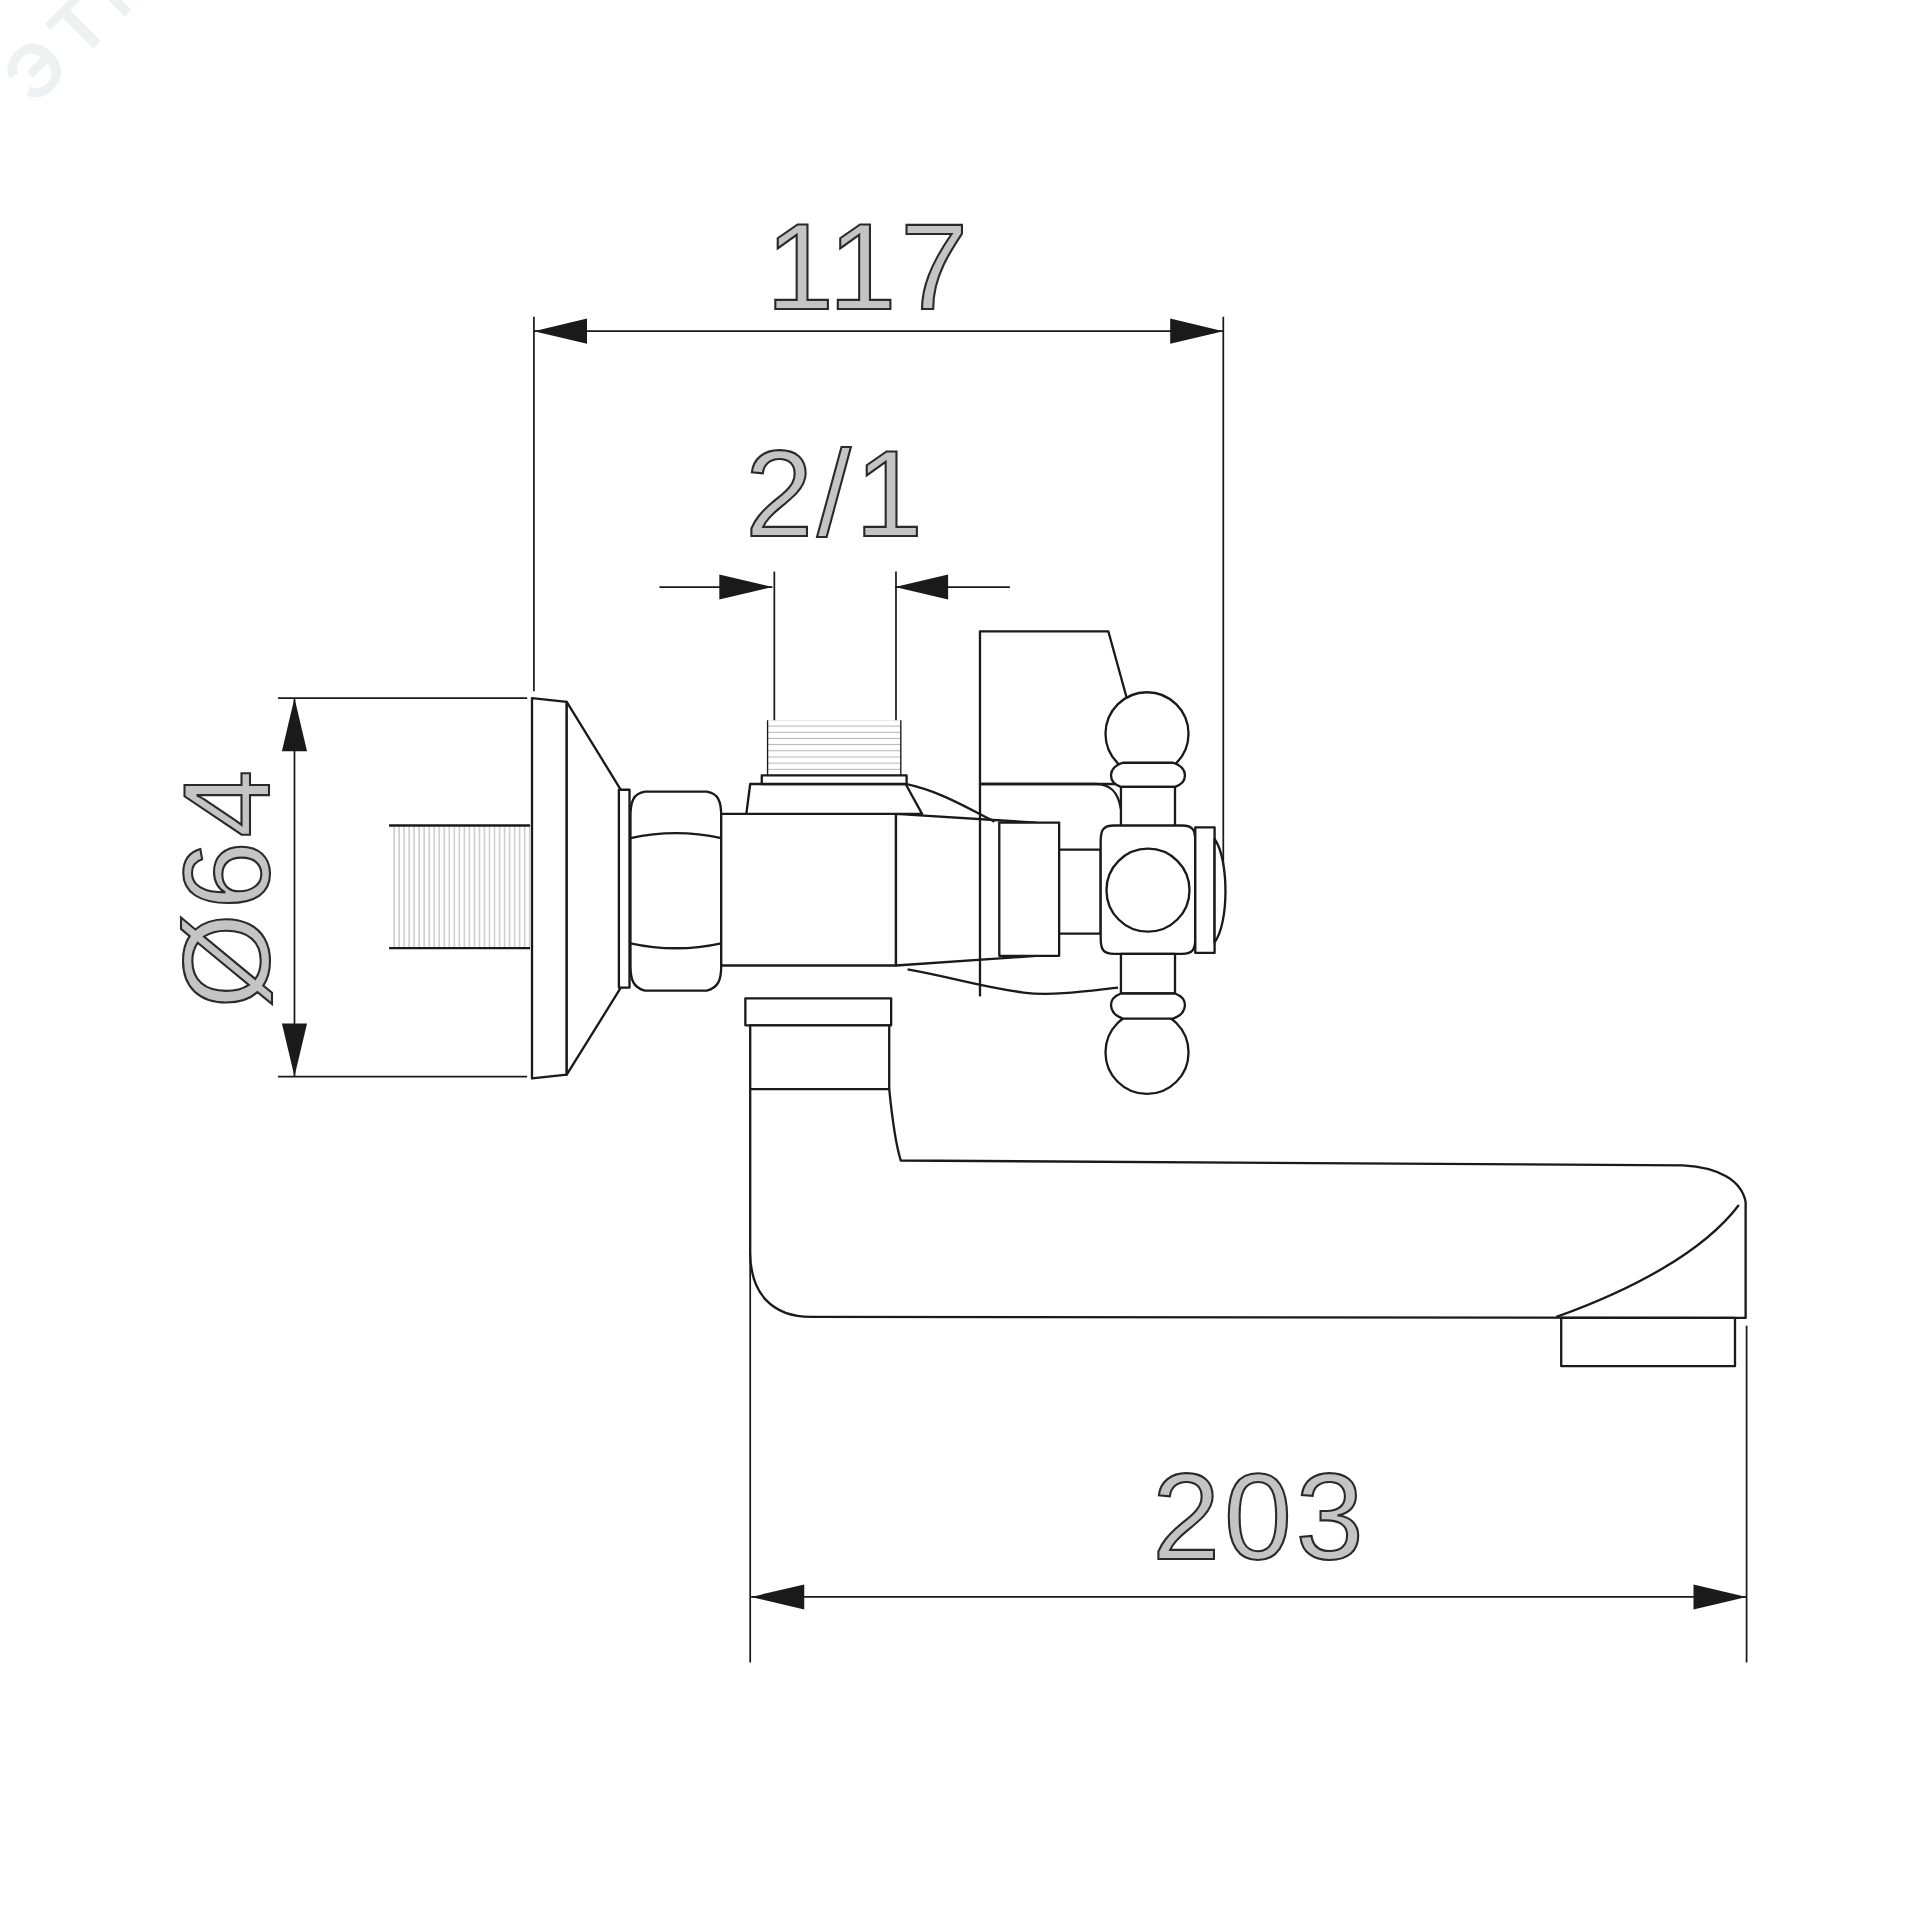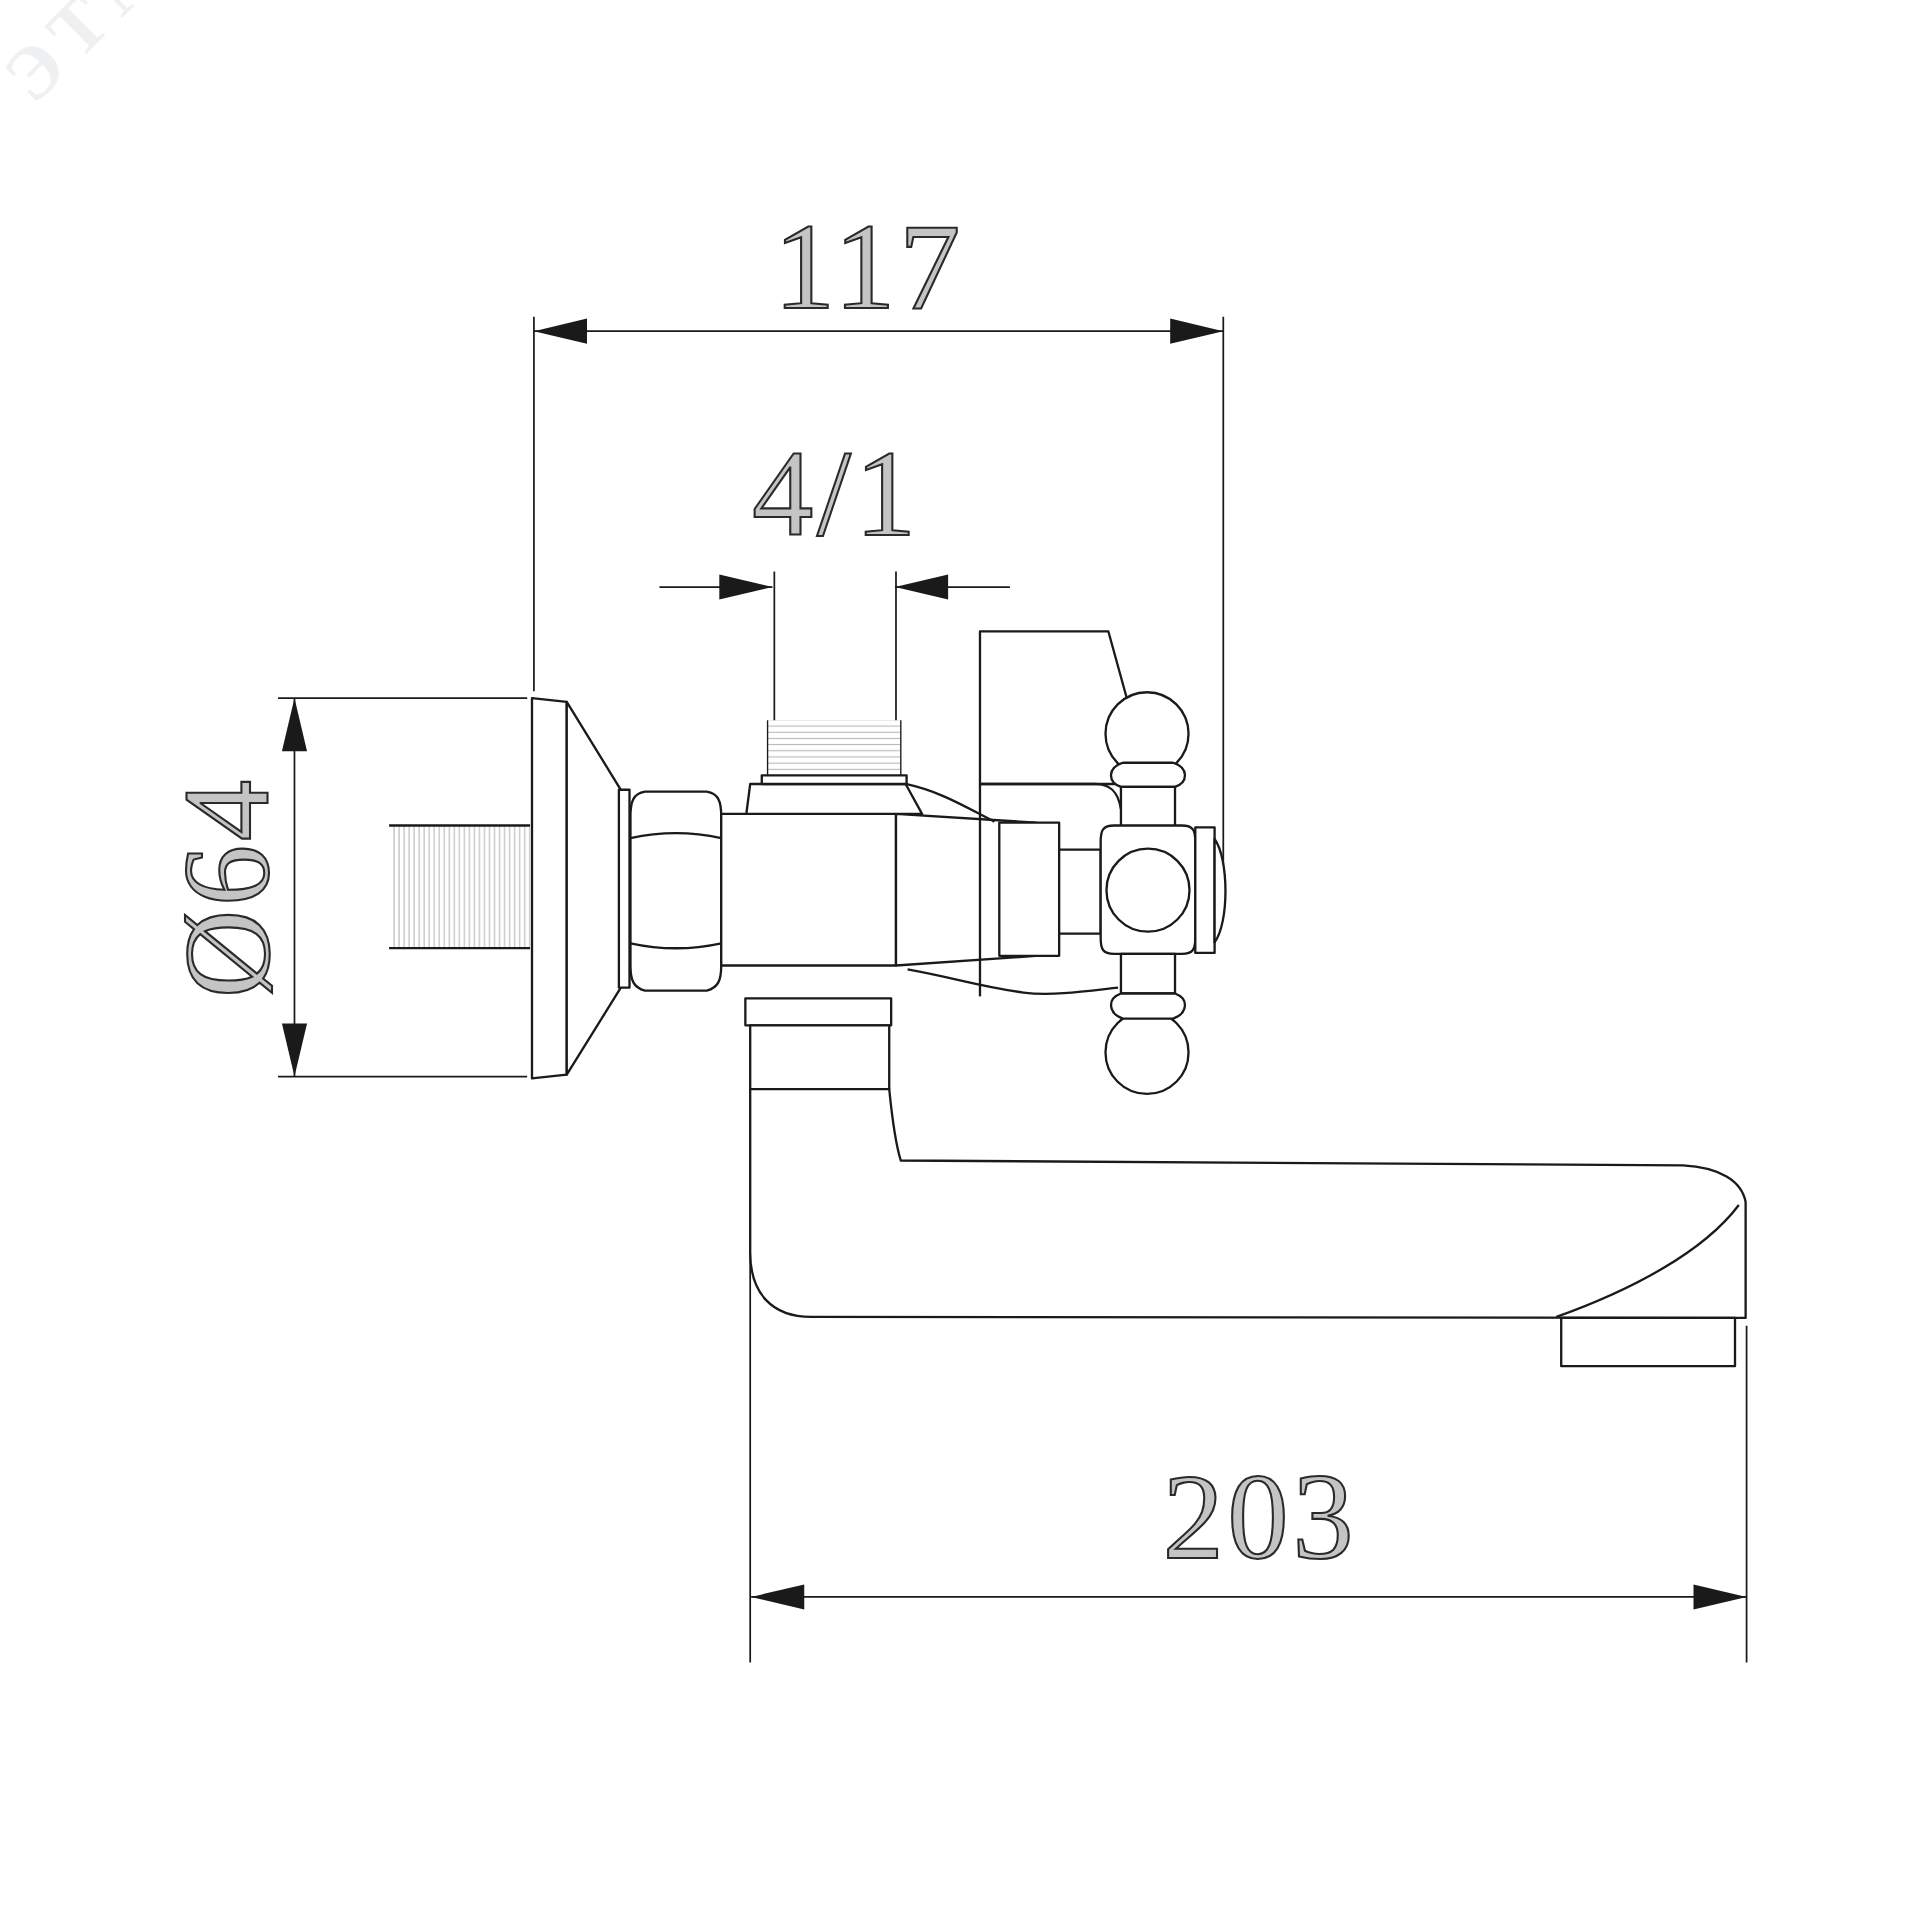--- a/index.html
+++ b/index.html
@@ -1,21 +1,21 @@
 <!DOCTYPE html>
 <html><head>
 <meta charset="utf-8">
 <style>
   html,body{margin:0;padding:0;background:#ffffff;}
   .canvas{
     position:relative;
     width:1931px;height:1931px;
     background:#ffffff;
     overflow:hidden;
-    font-family:Liberation Serif, serif;
+    font-family:Liberation Sans, sans-serif;
   }
   svg{position:absolute;left:0;top:0;}
   .dim-label{
     position:absolute;
     text-align:center;
     font-size:122px;
     line-height:1;
     letter-spacing:3.9px;
     color:rgba(42,42,42,0.28);
     -webkit-text-stroke:2.1px #2a2a2a;
@@ -139,20 +139,20 @@
         <circle cx="1189" cy="922" r="43"></circle>
         <path d="M1161,988 H1217 V1029 H1161 Z"></path>
         <circle cx="1188" cy="1090" r="43"></circle>
         <path d="M1161,1029 C1147,1034 1147,1049 1163,1055 L1215,1055 C1231,1049 1231,1034 1217,1029 Z"></path>
       </g>
     </g>
   </svg>
 
   <div class="dim-label" style="left:724px;top:206px;width:290px;">117</div>
 
-  <div class="dim-label" style="left:691px;top:433px;width:290px;">4/1</div>
+  <div class="dim-label" style="left:691px;top:433px;width:290px;">2/1</div>
 
   <div class="dim-label rot" style="left:82px;top:826px;width:290px;">Ø64</div>
 
   <div class="dim-label" style="left:1115px;top:1456px;width:290px;">203</div>
 
 </div>
 
 
 </body></html>

